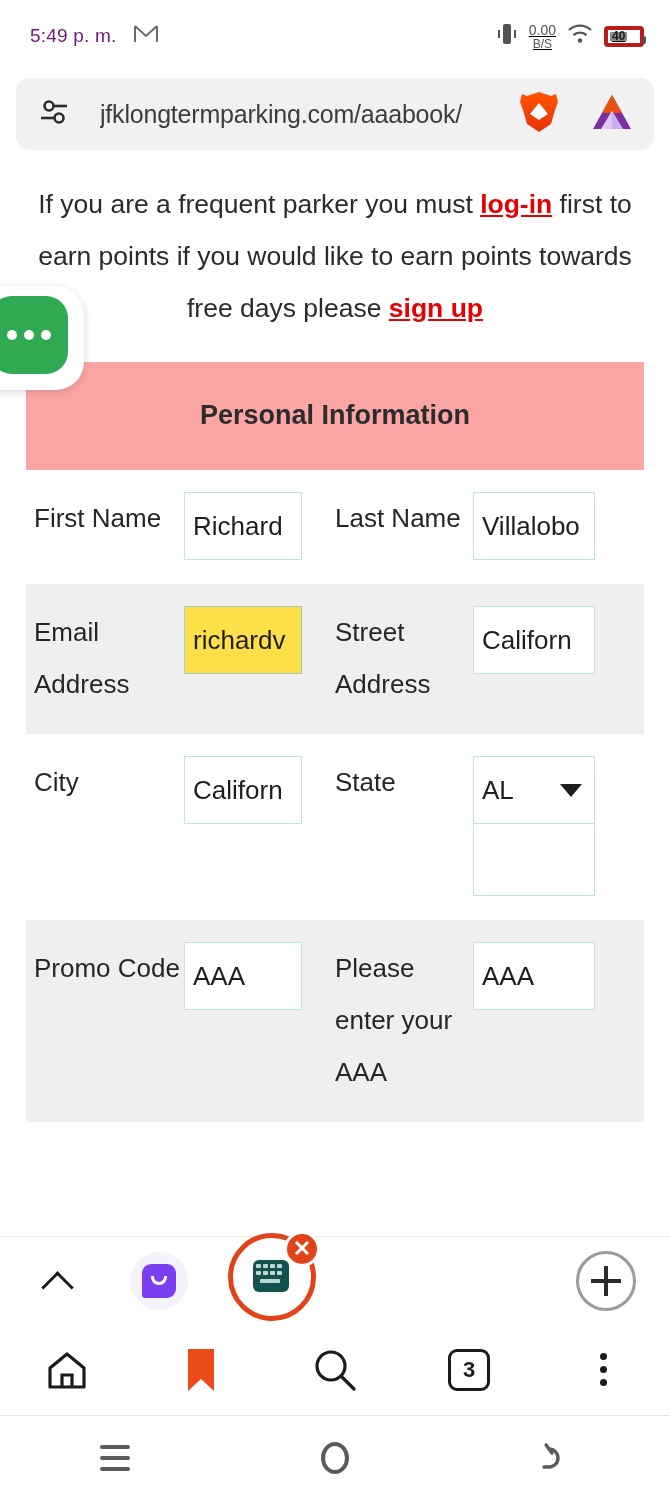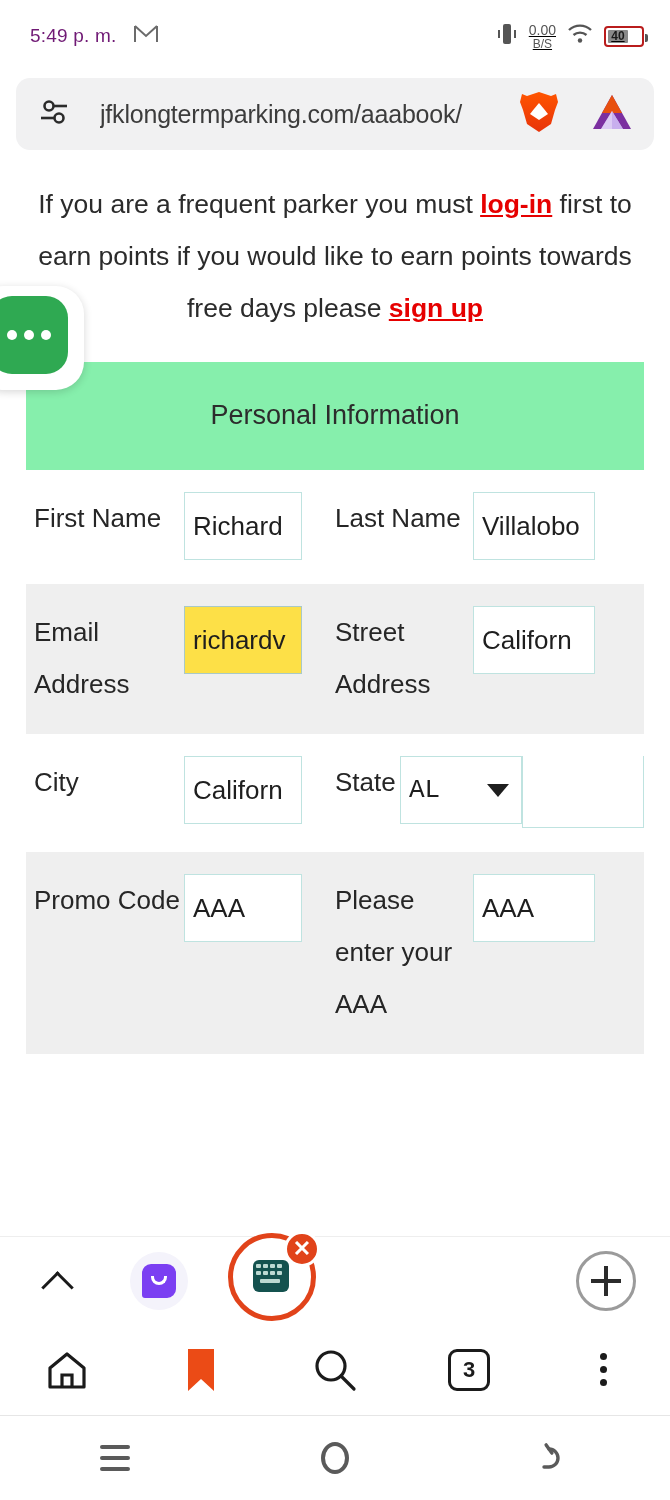--- a/index.html
+++ b/index.html
@@ -19,21 +19,21 @@
     padding: 0 26px 0 30px;
     background: #ffffff;
   }
   .status-left { display: flex; align-items: center; gap: 16px; }
   .status-time { font-size: 19px; color: #701a75; letter-spacing: .2px; }
   .status-right { display: flex; align-items: center; gap: 11px; text-decoration: underline; }
   .net-speed { display: flex; flex-direction: column; align-items: center; line-height: 1; color: #555; }
   .net-speed .rate { font-size: 14px; }
   .net-speed .unit { font-size: 12px; margin-top: 1px; }
   .battery {
-    width: 40px; height: 21px; border: 2px solid #b91c1c; border-radius: 4px;
+    width: 40px; height: 21px; border: 4px solid #b91c1c; border-radius: 4px;
     position: relative; display: flex; align-items: flex-start; padding: 2px;
   }
   .battery::after {
     content: ""; position: absolute; right: -6px; top: 6px;
     width: 3px; height: 8px; background: #555; border-radius: 0 2px 2px 0;
   }
   .battery .fill { background: #8a8a8a; height: 100%; width: 62%; border-radius: 1px;
     display: flex; align-items: center; justify-content: center; }
   .battery .lvl { font-size: 12px; color: #1a1a1a; font-weight: bold; }
 
@@ -51,22 +51,22 @@
   
   .page { padding: 0; position: relative; }
   .notice {
     text-align: center; font-size: 26.5px; color: #2b2b2b;
     line-height: 52px; padding: 18px 26px 8px 26px;
   }
   .notice a { color: #e60000; font-weight: bold; text-decoration: underline; }
 
   .form-wrap { padding: 0 26px; margin-top: 20px; }
   .section-header {
-    background: #86efac; text-align: center;
-    font-size: 27px; font-weight: normal; color: #2c2c2c;
+    background: #fca5a5; text-align: center;
+    font-size: 27px; font-weight: bold; color: #2c2c2c;
     padding: 38px 0 39px 0;
   }
   .row {
     display: flex; align-items: flex-start;
     padding: 22px 0 24px 0;
   }
   .row.shaded { background: #efefef; }
   .cell { display: flex; align-items: flex-start; }
   .cell.left  { width: 50%; padding-left: 8px; }
   .cell.right { width: 50%; }
@@ -77,21 +77,21 @@
   .lbl.narrow { width: 138px; }
   .fld {
     border: 1px solid #bfe3e0; background: #fff;
     height: 68px; width: 118px;
     font-size: 26px; color: #1e1e1e;
     display: flex; align-items: center;
     padding: 0 8px; overflow: hidden; white-space: nowrap;
   }
   .fld.selected { background: #fde047; border-color: #a9c9c6; text-align: right; }
   .fld.wide { width: 122px; }
-  .select-stack { display: flex; flex-direction: row; font-family: Liberation Mono, monospace; }
+  .select-stack { display: flex; flex-direction: column; }
   .fld.select { display: flex; align-items: center; justify-content: space-between; padding-right: 12px; width: 122px; }
   .caret { width: 0; height: 0; border-left: 11px solid transparent; border-right: 11px solid transparent;
            border-top: 13px solid #1e1e1e; margin-left: 10px; }
   .fld.blank { height: 72px; border-top: none; width: 122px; }
 
   
   .bubble-backdrop {
     position: absolute; left: -24px; top: 286px;
     width: 108px; height: 104px; background: #fff;
     border-radius: 28px; box-shadow: 0 2px 8px rgba(0,0,0,.16);

